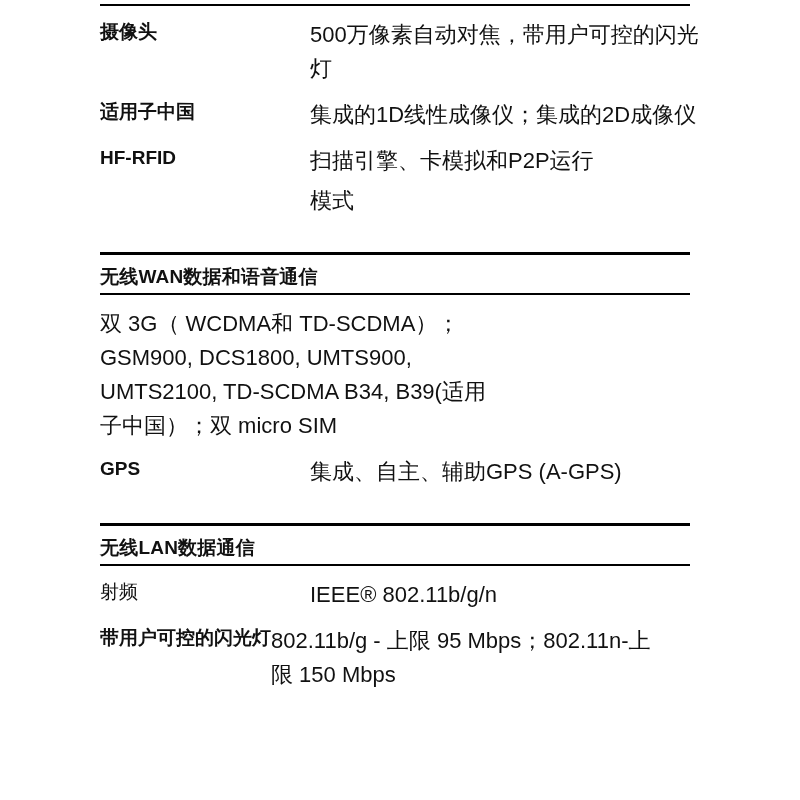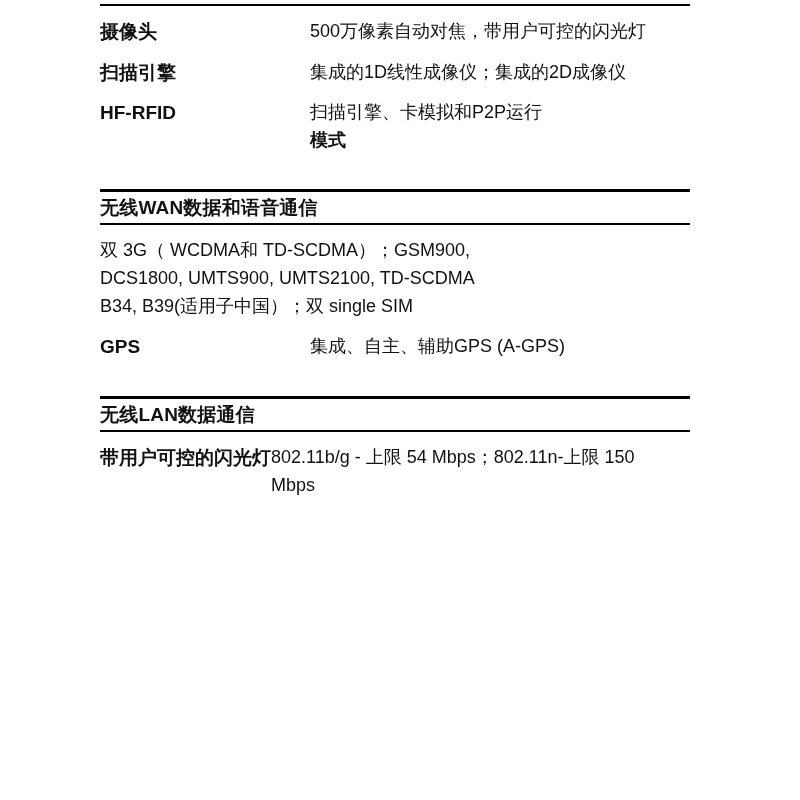--- a/index.html
+++ b/index.html
@@ -32,21 +32,21 @@
   }
   .section-head .rule-top {
     height: 3px;
     background: #000;
     margin: 0;
   }
   .section-head .title {
     font-size: 19px;
     font-weight: bold;
     line-height: 1.45;
-    padding: 2px 0 2px 0;
+    padding: 8px 0 2px 0;
     letter-spacing: 0.2px;
   }
   .section-head .rule-bottom {
     height: 2px;
     background: #000;
     margin: 0;
   }
   
   .rows {
     padding-left: 100px;
@@ -64,27 +64,28 @@
     font-weight: bold;
     line-height: 1.5;
     padding-right: 8px;
     box-sizing: border-box;
   }
   .row .label.thin {
     font-weight: normal;
   }
   .row .value {
     flex: 1 1 auto;
-    font-size: 18px;
+    font-size: 22px;
     font-weight: normal;
     line-height: 1.55;
     max-width: 400px;
   }
   .row .value .bold {
-    font-weight: bold;
+    font-weight: normal;
+    margin-top: 6px;
   }
   .row.wide .label {
     width: auto;
     flex: 0 0 auto;
     padding-right: 0;
   }
   .row.wide .value {
     padding-left: 0;
   }
   .vline { display: block; }
@@ -111,21 +112,21 @@
     <div class="top-clip-head">
 
       <div class="rule-bottom"></div>
     </div>
     <div class="rows">
       <div class="row">
         <div class="label">摄像头</div>
         <div class="value">500万像素自动对焦，带用户可控的闪光灯</div>
       </div>
       <div class="row">
-        <div class="label">扫描引擎</div>
+        <div class="label">适用子中国</div>
         <div class="value">集成的1D线性成像仪；集成的2D成像仪</div>
       </div>
       <div class="row">
         <div class="label">HF-RFID</div>
         <div class="value">
           <span>扫描引擎、卡模拟和P2P运行</span>
           <span class="bold vline">模式</span>
         </div>
       </div>
     </div>
@@ -134,39 +135,43 @@
   <div class="gap-lg"></div>
 
   <div class="spec-section">
     <div class="section-head">
       <div class="rule-top"></div>
       <div class="title">无线WAN数据和语音通信</div>
       <div class="rule-bottom"></div>
     </div>
     <div class="rows">
       <div class="row">
-        <div class="value">双  3G（    WCDMA和  TD-SCDMA）；GSM900, DCS1800, UMTS900, UMTS2100, TD-SCDMA B34, B39(适用子中国）；双  single SIM</div>
+        <div class="value">双  3G（    WCDMA和  TD-SCDMA）；GSM900, DCS1800, UMTS900, UMTS2100, TD-SCDMA B34, B39(适用子中国）；双  micro SIM</div>
       </div>
       <div class="row">
         <div class="label">GPS</div>
         <div class="value">集成、自主、辅助GPS (A-GPS)</div>
       </div>
     </div>
   </div>
 
   <div class="gap-lg"></div>
 
   <div class="spec-section">
     <div class="section-head">
       <div class="rule-top"></div>
       <div class="title">无线LAN数据通信</div>
       <div class="rule-bottom"></div>
     </div>
     <div class="rows">
+      <div class="row">
+        <div class="label thin">射频</div>
+        <div class="value">IEEE® 802.11b/g/n</div>
+      </div>
       <div class="row wide">
         <div class="label">带用户可控的闪光灯</div>
-        <div class="value">802.11b/g - 上限 54 Mbps；802.11n-上限 150 Mbps</div>
+        <div class="value">802.11b/g - 上限 95 Mbps；802.11n-上限 150 Mbps</div>
       </div>
     </div>
   </div>
 
   <div class="bottom-fade"></div>
 </div>
 
 </body></html>

